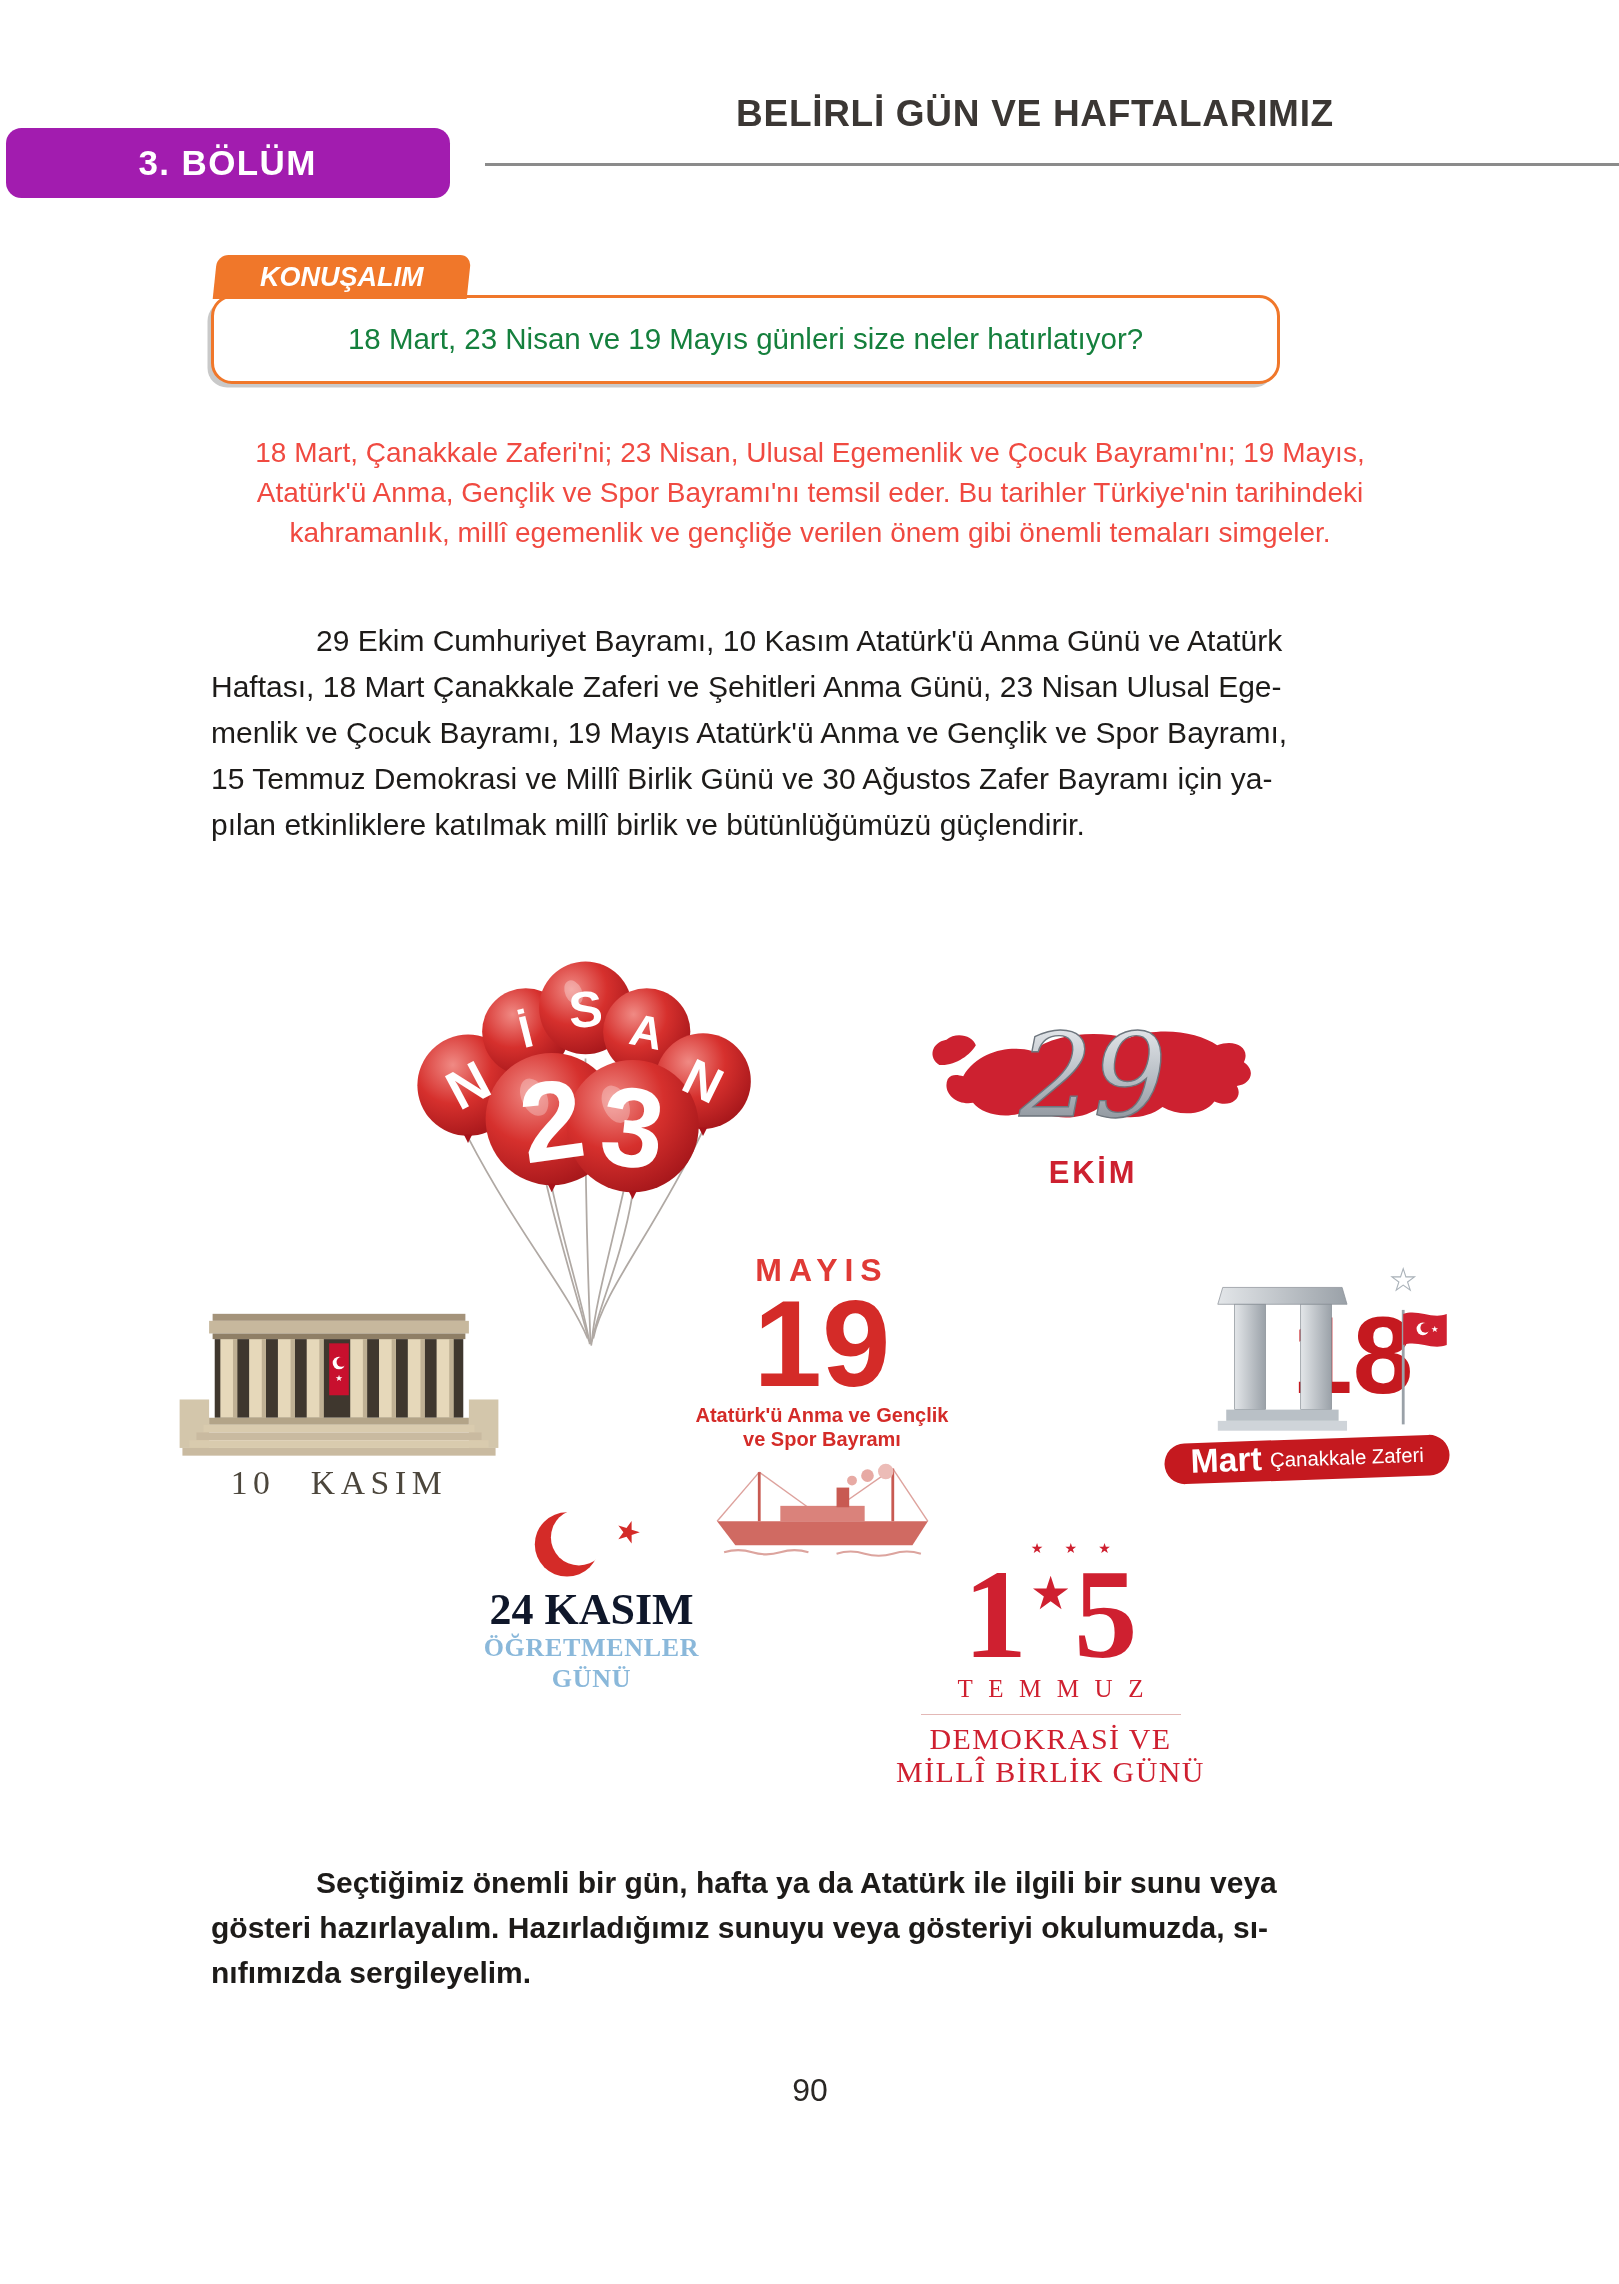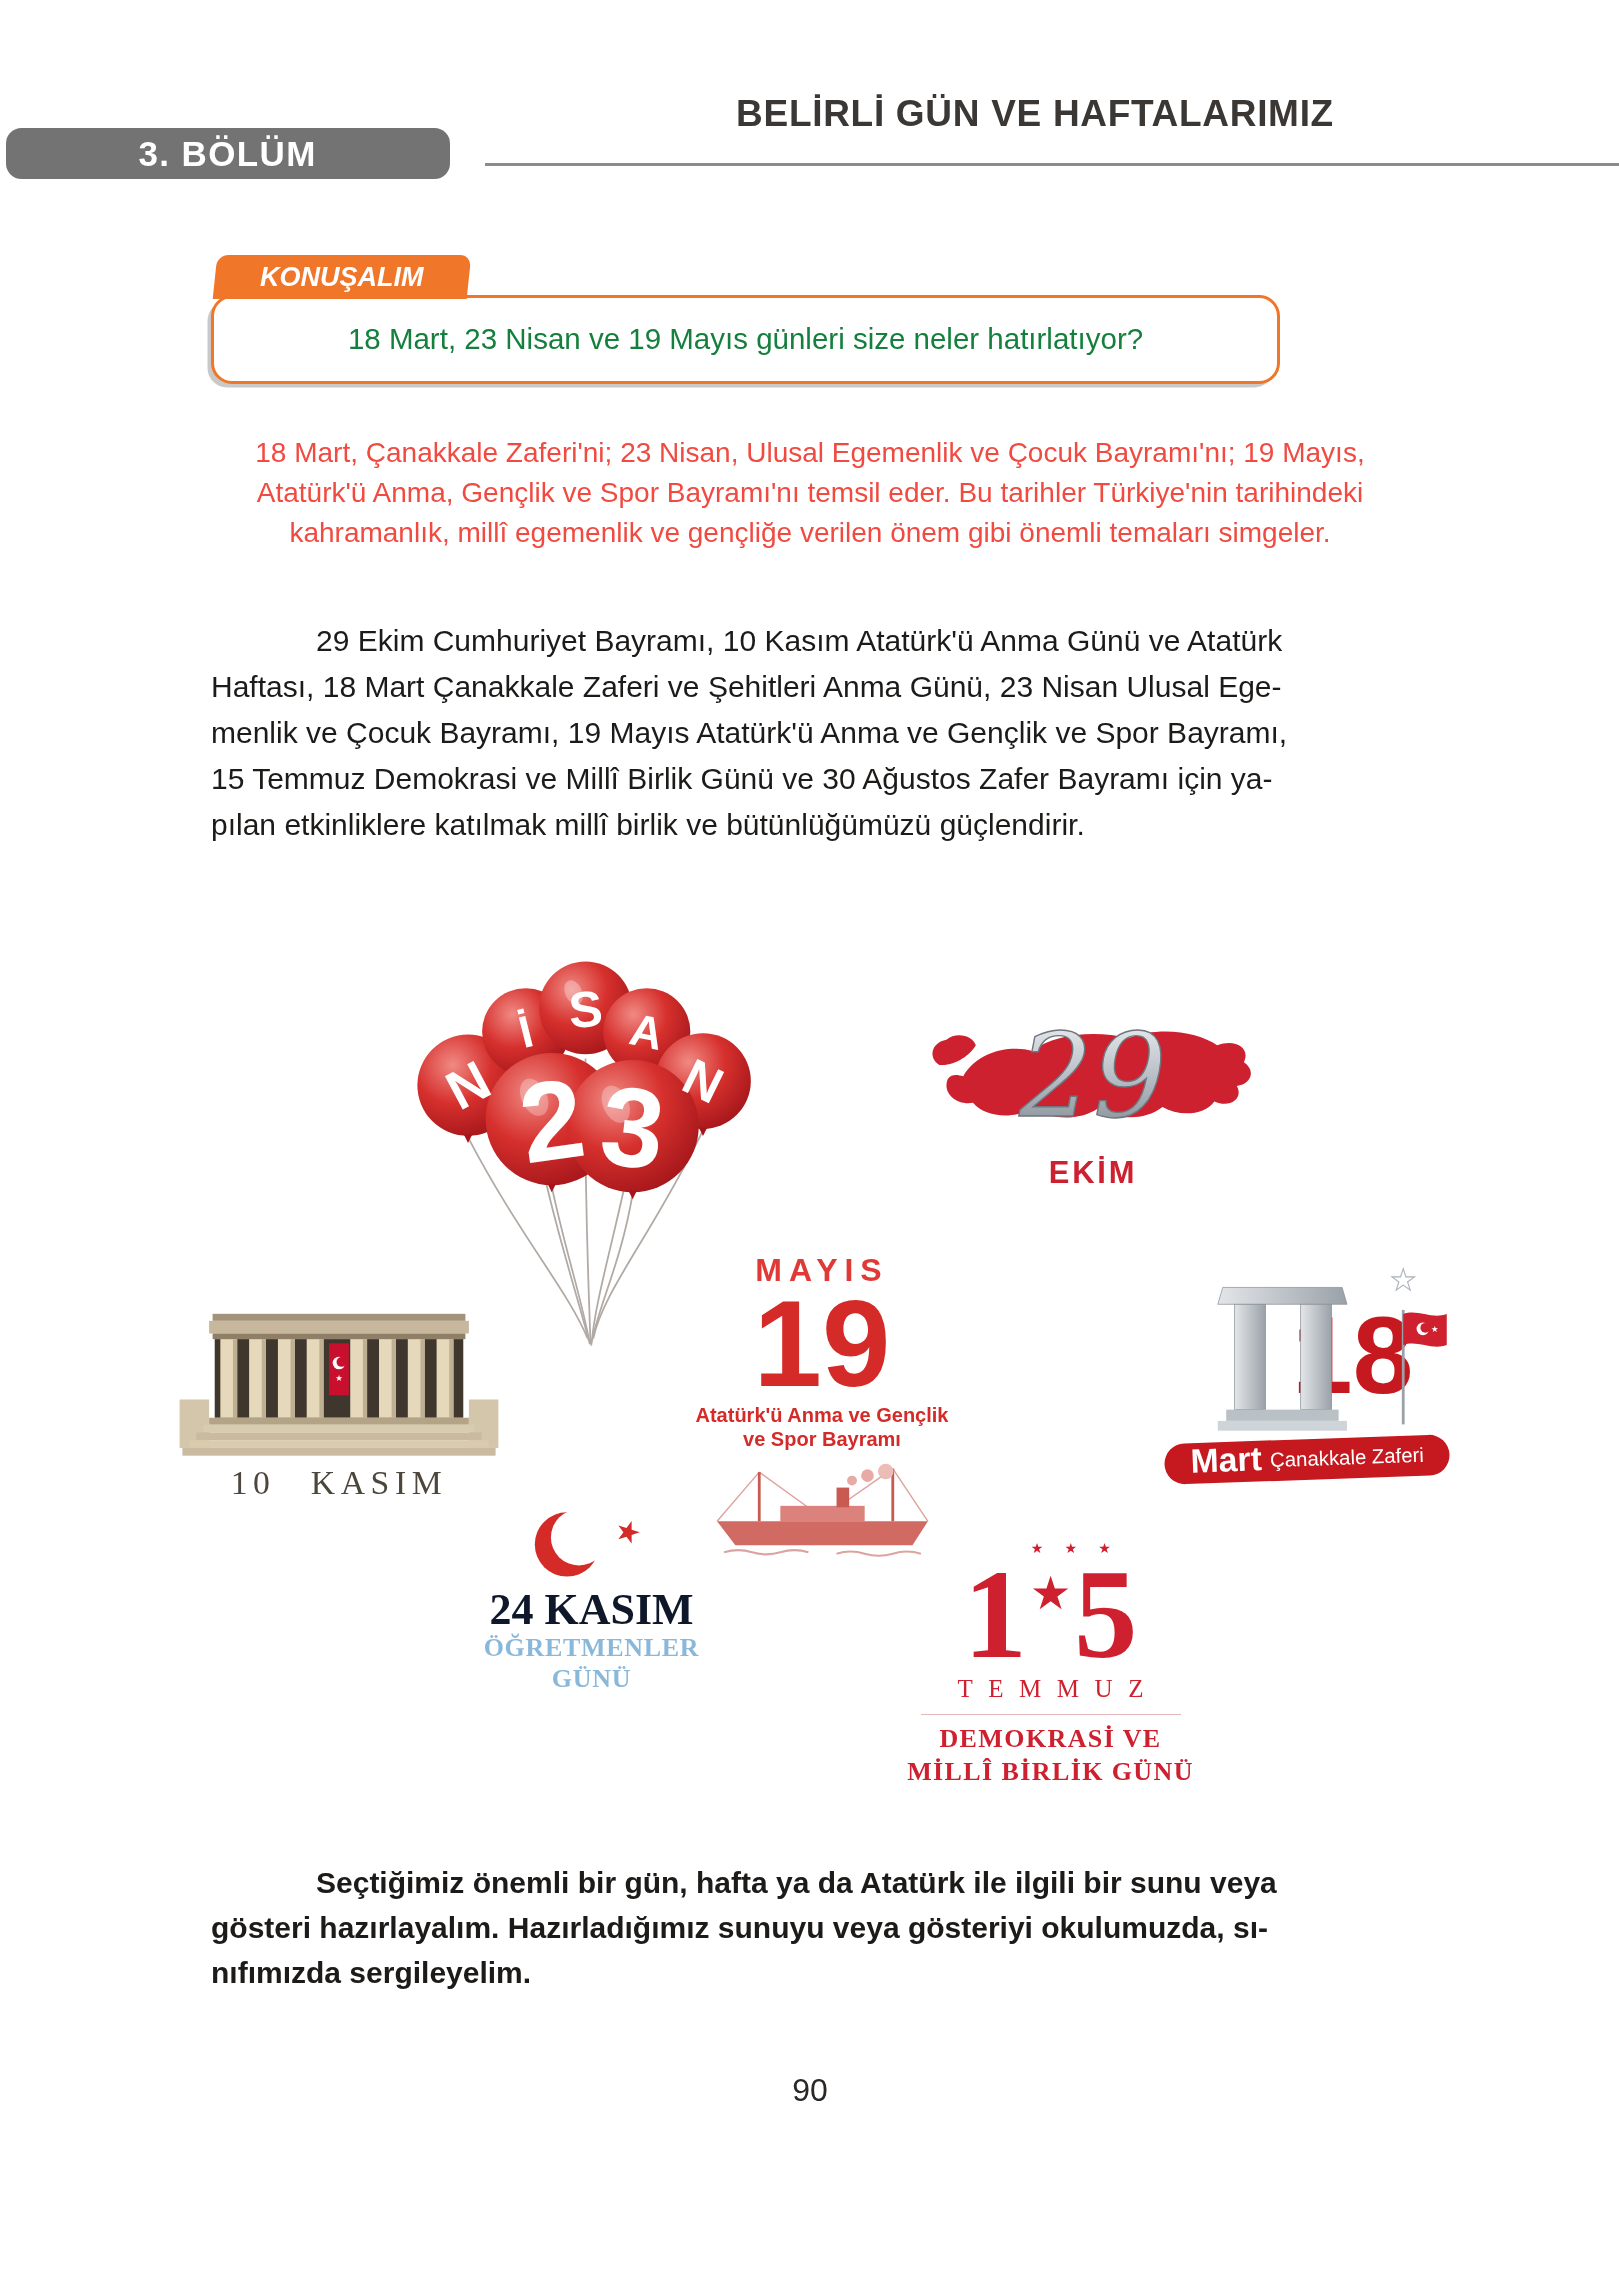--- a/index.html
+++ b/index.html
@@ -3,22 +3,22 @@
 <meta charset="utf-8">
 <style>
   html,body{margin:0;padding:0;}
   body{
     width:1620px;height:2284px;position:relative;background:#ffffff;
     font-family:"Liberation Sans", sans-serif;color:#1d1b19;overflow:hidden;
   }
   
   .header{position:relative;height:211px;}
   .chapter-badge{
-    position:absolute;left:5.6px;top:128px;width:444px;height:51px;
-    background:#737373;border-radius:15.5px;color:#fff;font-size:35px;font-weight:bold;
+    position:absolute;left:5.6px;top:128px;width:444px;height:70px;
+    background:#a21caf;border-radius:15.5px;color:#fff;font-size:35px;font-weight:bold;
     display:flex;align-items:center;justify-content:center;letter-spacing:1.4px;
   }
   .page-title{
     position:absolute;left:464px;right:14px;top:93px;text-align:center;
     font-size:37px;font-weight:bold;color:#3b3734;letter-spacing:0.7px;
   }
   .title-rule{position:absolute;left:485px;right:0;top:163px;height:2.8px;background:#8b8b8b;}
   
   .konusalim{margin:44px 0 0 211px;width:1069px;}
   .k-tab{
@@ -54,21 +54,21 @@
   .mayis-sub{color:#d42b28;font-weight:bold;font-size:20px;line-height:24px;margin-top:5.6px;}
   .k24-date{color:#0f172a;font-size:44px;font-weight:bold;font-family:"Liberation Serif",serif;line-height:45px;}
   .k24-line{color:#8ab8da;font-size:26px;font-weight:bold;letter-spacing:0.7px;font-family:"Liberation Serif",serif;line-height:31px;}
   .star-glyph{font-family:"DejaVu Sans",sans-serif;}
   .t15-stars{color:#cf2030;font-size:14px;letter-spacing:8.4px;padding-left:49px;}
   .t15-row{display:flex;justify-content:center;align-items:flex-start;gap:2.8px;}
   .t15-digit{font-family:"Liberation Serif",serif;color:#cf2030;font-size:127px;line-height:116px;font-weight:bold;}
   .t15-star{color:#cf2030;font-size:46px;margin-top:9.8px;}
   .t15-month{font-family:"Liberation Serif",serif;color:#cf2030;font-size:25px;letter-spacing:15.5px;margin-top:2.8px;padding-left:15.5px;}
   .t15-rule{width:260px;border-top:1.4px solid #e3b8b6;margin:11.2px auto 7px;}
-  .t15-line{font-family:"Liberation Serif",serif;color:#cf2030;font-size:26px;font-weight:bold;letter-spacing:1.4px;line-height:33px;}
+  .t15-line{font-family:"Liberation Serif",serif;color:#cf2030;font-size:30px;font-weight:normal;letter-spacing:1.4px;line-height:33px;}
   
   .activity{margin:49px 204px 0 211px;font-weight:bold;font-size:30px;line-height:45px;color:#1d1b19;}
   .pageno{margin-top:77px;text-align:center;font-size:32px;color:#2a2724;}
 </style>
 </head>
 <body>
 
 <div class="header">
   <div class="chapter-badge">3. BÖLÜM</div>
   <div class="page-title">BELİRLİ GÜN VE HAFTALARIMIZ</div>

